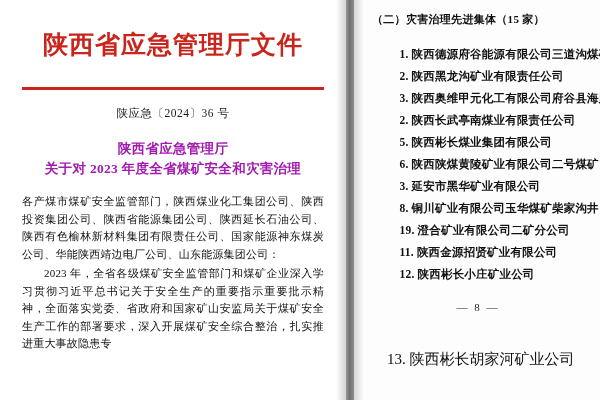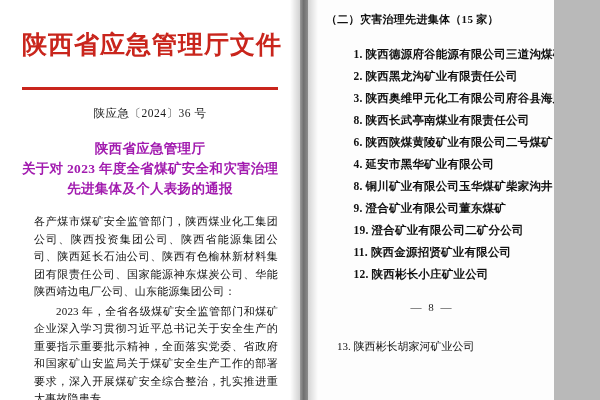--- a/index.html
+++ b/index.html
@@ -15,21 +15,21 @@
   }
   .page-wrap {
     width: 600px;
     height: 400px;
     display: flex;
     position: relative;
     background: #b9b9b9;
   }
   
   .left-page {
-    width: 300px;
+    width: 346px;
     height: 400px;
     background: #ffffff;
     box-sizing: border-box;
     padding: 10px 22px 0 22px;
     position: relative;
     overflow: hidden;
   }
   .doc-title {
     text-align: center;
     color: #c9251c;
@@ -65,21 +65,21 @@
   .sub-title div { white-space: nowrap; }
   .body-text {
     margin-top: 14px;
     font-size: 11px;
     line-height: 17.5px;
     color: #111;
     text-align: justify;
     letter-spacing: .2px;
   }
   .body-text p {
-    margin: 0 0 2px 12px;
+    margin: 0 0 2px 0;
   }
   .indent { text-indent: 2em; }
 
   
   .gutter {
     width: 8px;
     height: 400px;
     background: linear-gradient(to right,#9a9a9a,#6f6f6f 45%,#8d8d8d 100%);
   }
 
@@ -117,22 +117,22 @@
     text-indent: 1em;
   }
   .page-foot {
     text-align: center;
     font-size: 11px;
     color: #222;
     margin-top: 12px;
     letter-spacing: 2px;
   }
   .next-page-peek {
-    margin-top: 26px;
-    font-size: 11px;
+    margin-top: 37px;
+    font-size: 15px;
     color: #111;
     text-indent: 1em;
     white-space: nowrap;
   }
   .shadow-edge-left {
     position: absolute;
     top: 0; right: 0;
     width: 10px; height: 100%;
     background: linear-gradient(to right, rgba(0,0,0,0), rgba(0,0,0,.18));
     pointer-events: none;
@@ -151,44 +151,43 @@
 <div class="page-wrap">
 
   <div class="left-page">
     <div class="doc-title">陕西省应急管理厅文件</div>
     <div class="red-rule"></div>
     <div class="doc-number">陕应急〔2024〕36 号</div>
 
     <div class="sub-title">
       <div>陕西省应急管理厅</div>
       <div>关于对 2023 年度全省煤矿安全和灾害治理</div>
-      <div>先进集体及个人表扬的通报</div>
     </div>
 
     <div class="body-text">
       <p>各产煤市煤矿安全监管部门，陕西煤业化工集团公司、陕西投资集团公司、陕西省能源集团公司、陕西延长石油公司、陕西有色榆林新材料集团有限责任公司、国家能源神东煤炭公司、华能陕西靖边电厂公司、山东能源集团公司：</p>
       <p class="indent">2023 年，全省各级煤矿安全监管部门和煤矿企业深入学习贯彻习近平总书记关于安全生产的重要指示重要批示精神，全面落实党委、省政府和国家矿山安监局关于煤矿安全生产工作的部署要求，深入开展煤矿安全综合整治，扎实推进重大事故隐患专</p>
     </div>
     <div class="shadow-edge-left"></div>
   </div>
 
   <div class="gutter"></div>
 
   <div class="right-page">
     <div class="shadow-edge-right"></div>
     <div class="section-head">（二）灾害治理先进集体（15 家）</div>
     <ul class="list">
       <li>1. 陕西德源府谷能源有限公司三道沟煤矿</li>
       <li>2. 陕西黑龙沟矿业有限责任公司</li>
       <li>3. 陕西奥维甲元化工有限公司府谷县海则庙煤矿</li>
-      <li>8. 陕西长武亭南煤业有限责任公司</li>
+      <li>2. 陕西长武亭南煤业有限责任公司</li>
+      <li>5. 陕西彬长煤业集团有限公司</li>
       <li>6. 陕西陕煤黄陵矿业有限公司二号煤矿</li>
-      <li>4. 延安市黑华矿业有限公司</li>
+      <li>3. 延安市黑华矿业有限公司</li>
       <li>8. 铜川矿业有限公司玉华煤矿柴家沟井</li>
-      <li>9. 澄合矿业有限公司董东煤矿</li>
       <li>19. 澄合矿业有限公司二矿分公司</li>
       <li>11. 陕西金源招贤矿业有限公司</li>
       <li>12. 陕西彬长小庄矿业公司</li>
     </ul>
     <div class="page-foot">— 8 —</div>
     <div class="next-page-peek">13. 陕西彬长胡家河矿业公司</div>
   </div>
 
 </div>
 

